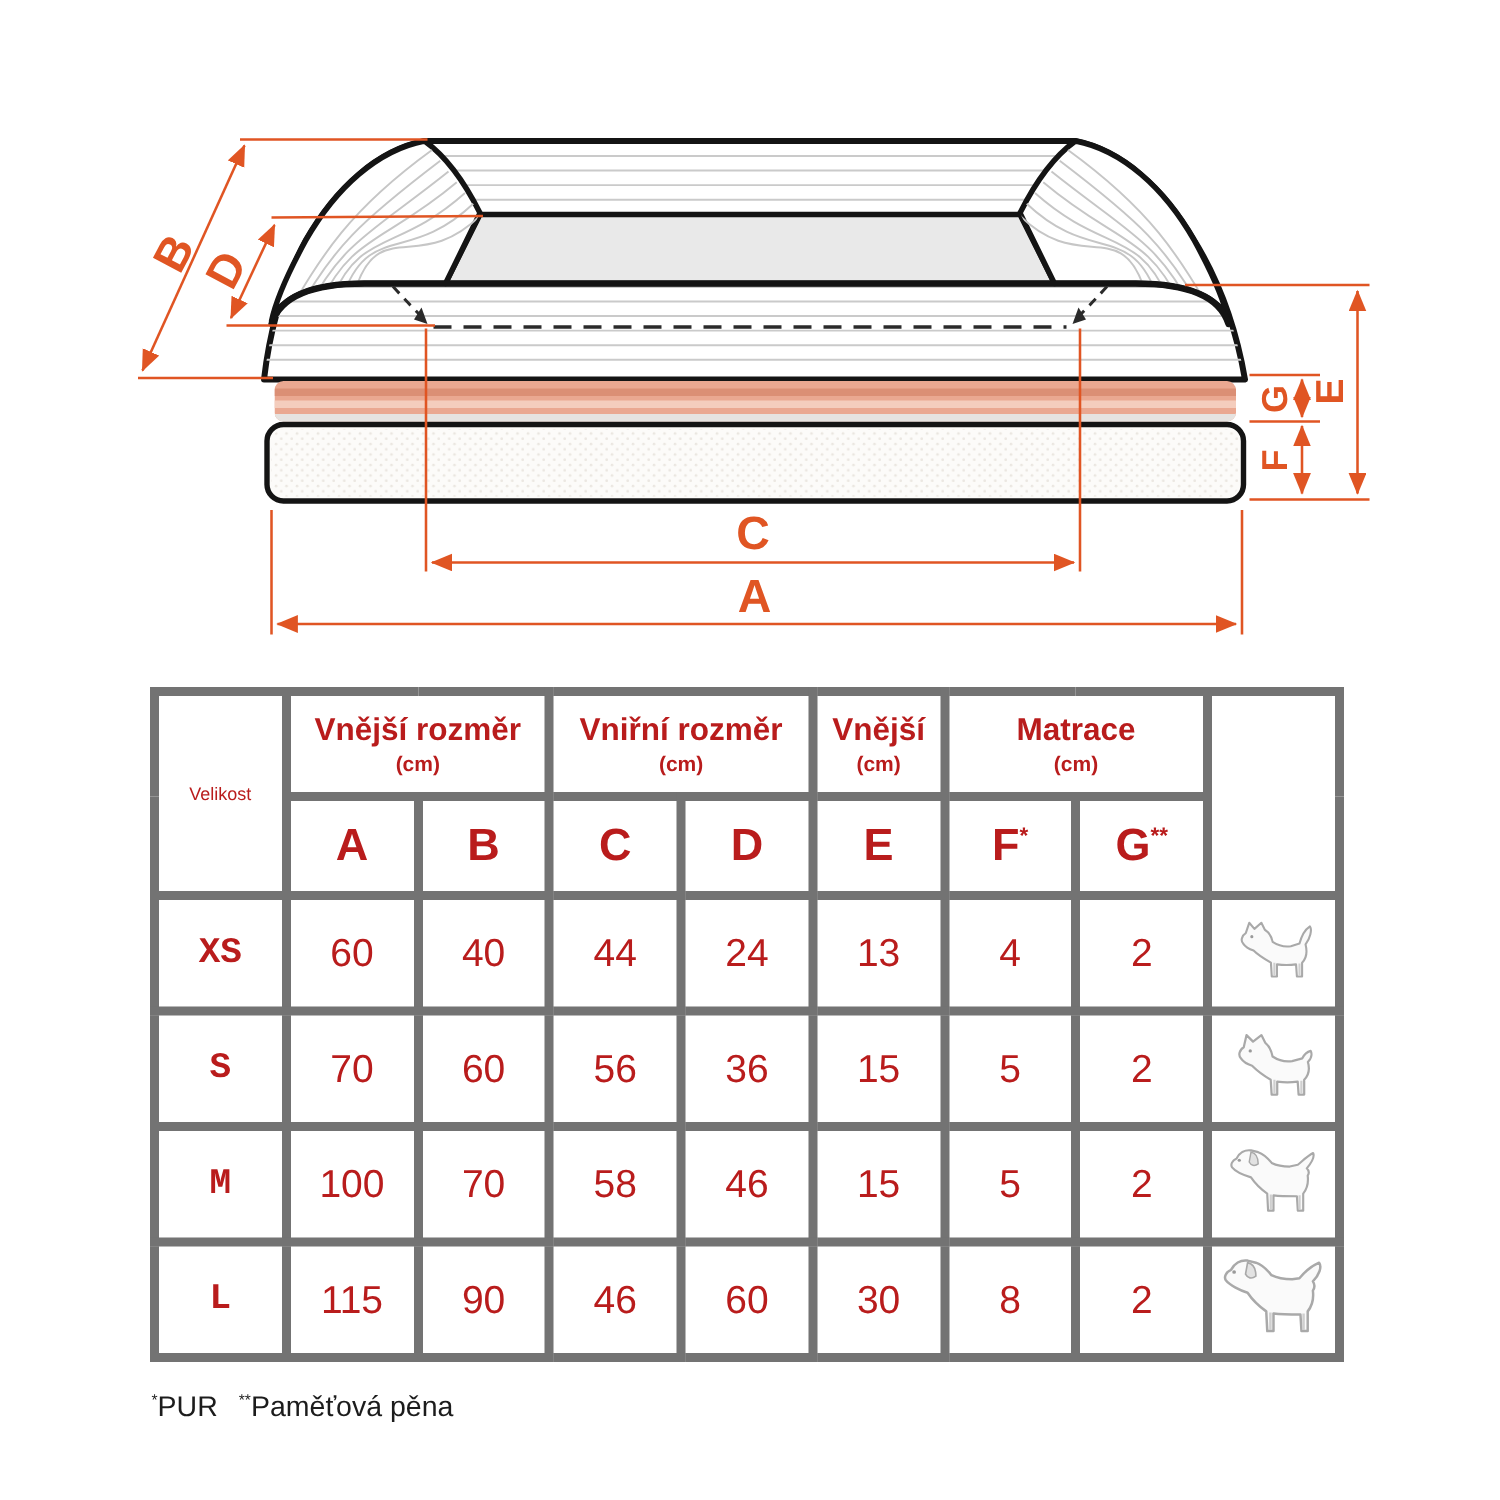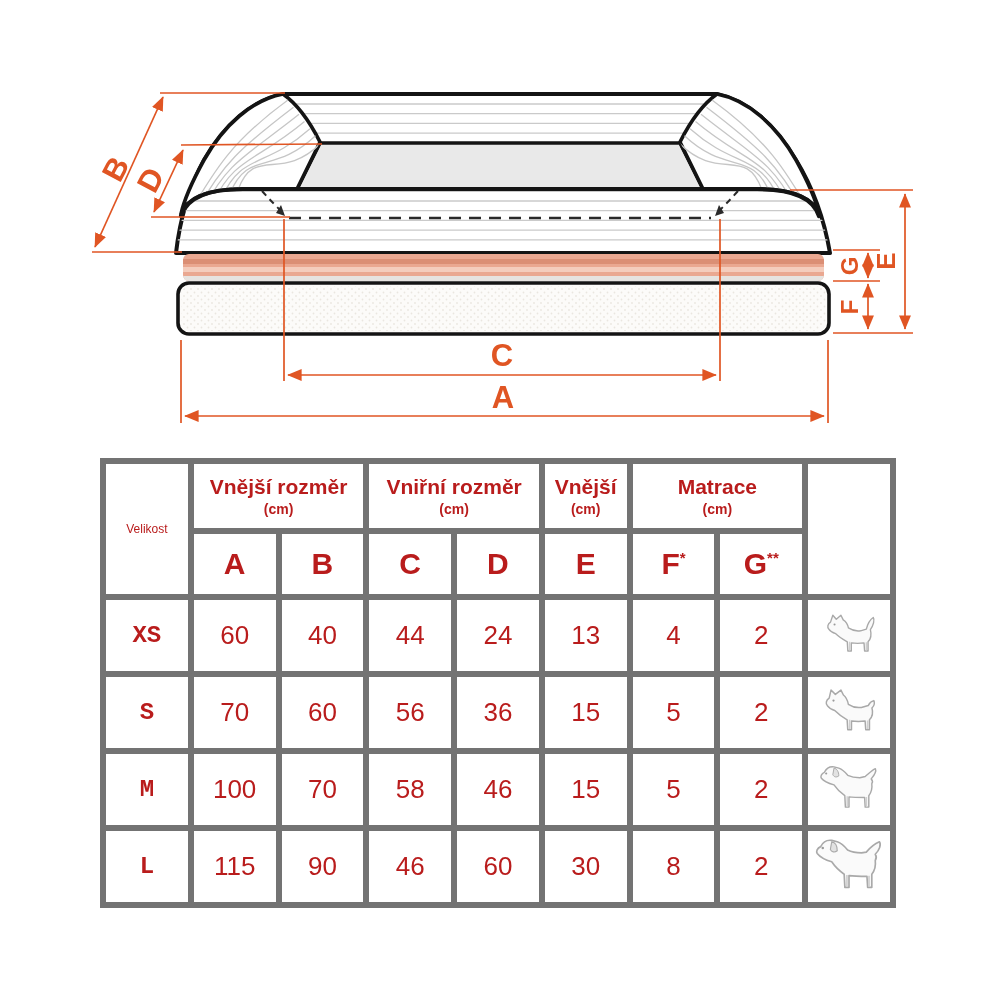--- a/index.html
+++ b/index.html
@@ -269,13 +269,16 @@
           <path d="M9,28 C7,25 9,20 14,18 C17,12 23,8 30,9 L38,11 C44,13 49,18 53,23 C59,26 66,27 73,27 L80,26 C85,20 92,14 99,11 C102,15 99,23 93,29 C95,32 95,35 93,38 C94,46 92,53 88,58 L88,77 L82,77 L81,61 C73,61 63,61 55,60 L55,77 L49,77 L48,58 C41,53 34,46 30,40 C23,38 13,33 9,28 Z" fill="#fafafa" stroke="#a9a9a9" stroke-width="2.4" stroke-linejoin="round"></path>
           <path d="M84,60 L84,76 M52,59 L52,76" stroke="#cfcfcf" stroke-width="2.4"></path>
           <path d="M30,11 C35,12 38,17 38,24 C34,27 30,26 28,22 Z" fill="#e2e2e2" stroke="#a9a9a9" stroke-width="1.6"></path>
           <circle cx="17" cy="20" r="1.8" fill="#9a9a9a"></circle>
         </svg>
       </td>
     </tr>
   </tbody>
     </table>
 
+  <div id="footnote">
+    <sup>*</sup><span>PUR</span><span class="fn2"><sup>**</sup><span>Paměťová pěna</span></span>
+  </div>
 </div>
 
 </body></html>

